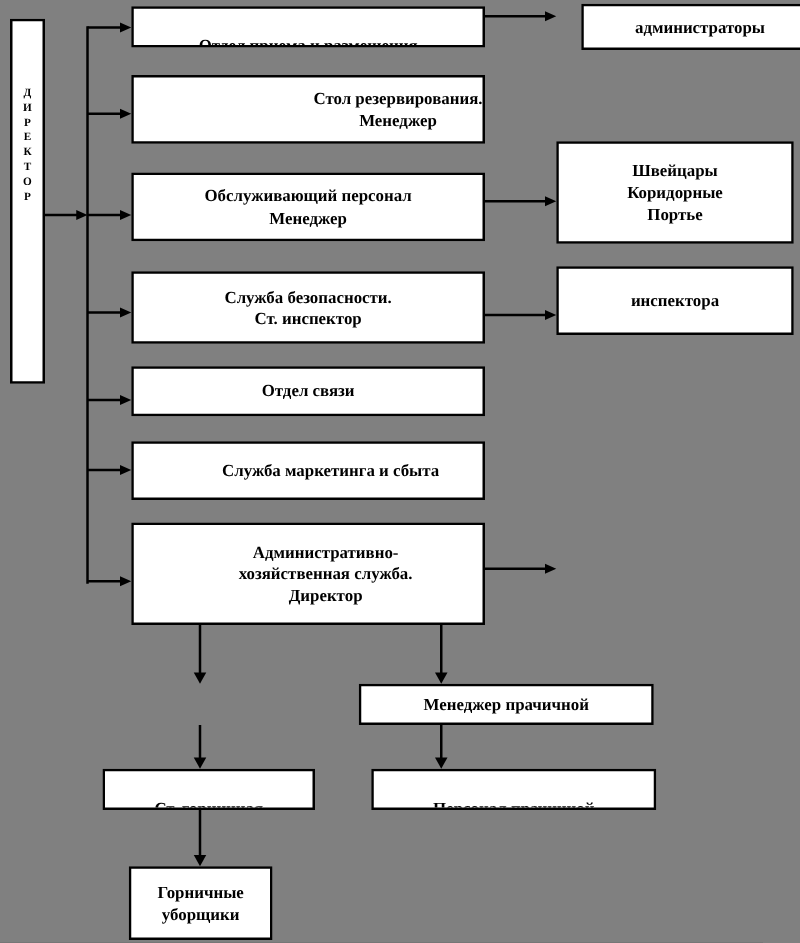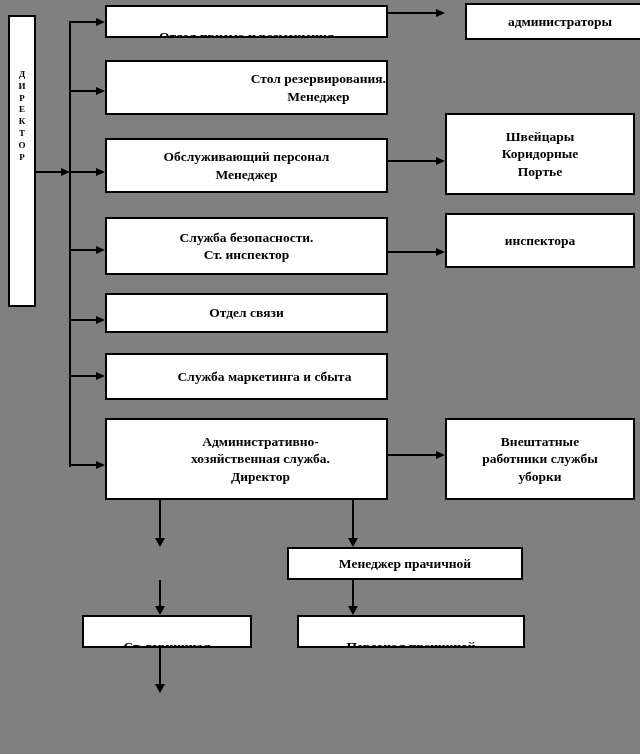--- a/index.html
+++ b/index.html
@@ -105,34 +105,33 @@
     <span class="lbl">администраторы</span>
   </div>
   <div class="box" id="r3">
     <span class="lbl">Швейцары
 Коридорные
 Портье</span>
   </div>
   <div class="box" id="r4">
     <span class="lbl">инспектора</span>
   </div>
-  <div class="box" id="r7">
-    <span class="lbl">Внештатные
-работники службы
-уборки</span>
-  </div>
 
   <div class="box" id="mp">
     <span class="lbl">Менеджер прачичной</span>
   </div>
   <div class="box clip" id="st">
     <span class="lbl">Ст. горничная</span>
   </div>
   <div class="box clip" id="pp">
     <span class="lbl">Персонал прачичной</span>
+  </div>
+  <div class="box" id="gorn">
+    <span class="lbl">Горничные
+уборщики</span>
   </div>
 
   <div class="vline" style="left:69px;top:21px;height:446px;"></div>
   <div class="hline" style="left:36px;top:171px;width:26px;"></div>
   <div class="arr-r" style="left:61px;top:168px;"></div>
 
   <div class="hline" style="left:70px;top:21px;width:26px;"></div>
   <div class="arr-r" style="left:96px;top:18px;"></div>
 
   <div class="hline" style="left:70px;top:90px;width:26px;"></div>

